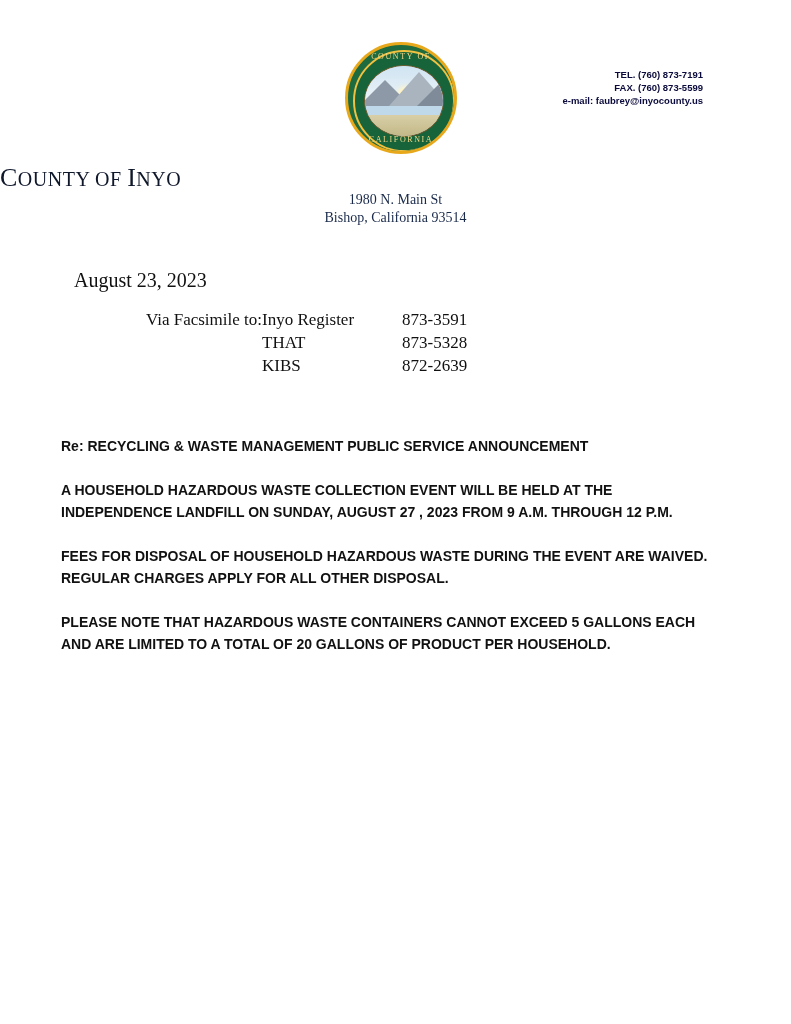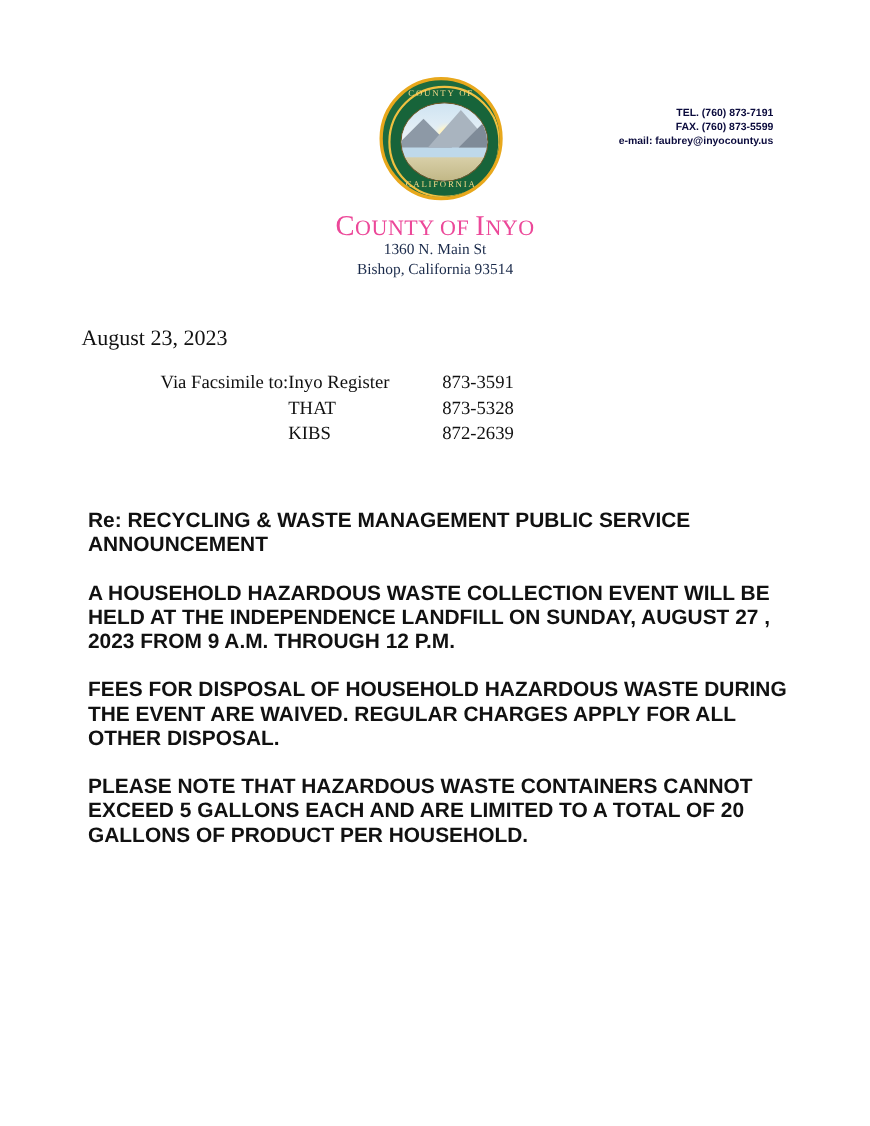--- a/index.html
+++ b/index.html
@@ -19,21 +19,20 @@
     position: relative;
     width: 791px;
     height: 1024px;
     background: #ffffff;
   }
 
   
   .header-block {
     position: relative;
     height: 250px;
-    margin-top: 28px;
   }
   .seal-wrap {
     position: absolute;
     left: 345px;
     top: 42px;
     width: 112px;
     height: 112px;
   }
   .seal {
     width: 112px;
@@ -127,25 +126,24 @@
     line-height: 13px;
     font-family: "Liberation Sans", sans-serif;
     font-weight: bold;
     color: #0a0a3c;
   }
 
   .org-name {
     position: absolute;
     left: 0; right: 0;
     top: 163px;
-    text-align: center;
     font-family: "Liberation Serif", serif;
     font-size: 26px;
     letter-spacing: 0.5px;
-    color: #ec4899;
+    color: #0f172a;
   }
   .org-name .small-caps {
     font-size: 20px;
   }
   .org-lines {
     position: absolute;
     left: 0; right: 0;
     top: 191px;
     text-align: center;
     font-family: "Liberation Serif", serif;
@@ -182,25 +180,25 @@
   }
   .fax-name {
     width: 140px;
   }
   .fax-number {
     width: 110px;
   }
 
   .body-block {
     position: absolute;
-    left: 80px;
+    left: 61px;
     top: 435px;
     width: 650px;
     font-family: "Liberation Sans", sans-serif;
-    font-size: 19px;
+    font-size: 14px;
     font-weight: bold;
     line-height: 22px;
     color: #111;
   }
   .body-block p {
     margin: 0 0 22px 0;
   }
   .body-block p:last-child {
     margin-bottom: 0;
   }
@@ -232,21 +230,21 @@
       <div>TEL. (760) 873-7191</div>
       <div>FAX. (760) 873-5599</div>
       <div>e-mail: faubrey@inyocounty.us</div>
     </div>
 
     <div class="org-name">
       <span>C</span><span class="small-caps">OUNTY OF </span><span>I</span><span class="small-caps">NYO</span>
     </div>
 
     <div class="org-lines">
-      <div>1360 N. Main St</div>
+      <div>1980 N. Main St</div>
       <div>Bishop, California 93514</div>
     </div>
 
   </div>
 
   <div class="date-line">August 23, 2023</div>
 
   <div class="fax-block">
     <div class="fax-row">
       <div class="fax-label">Via Facsimile to:</div>

